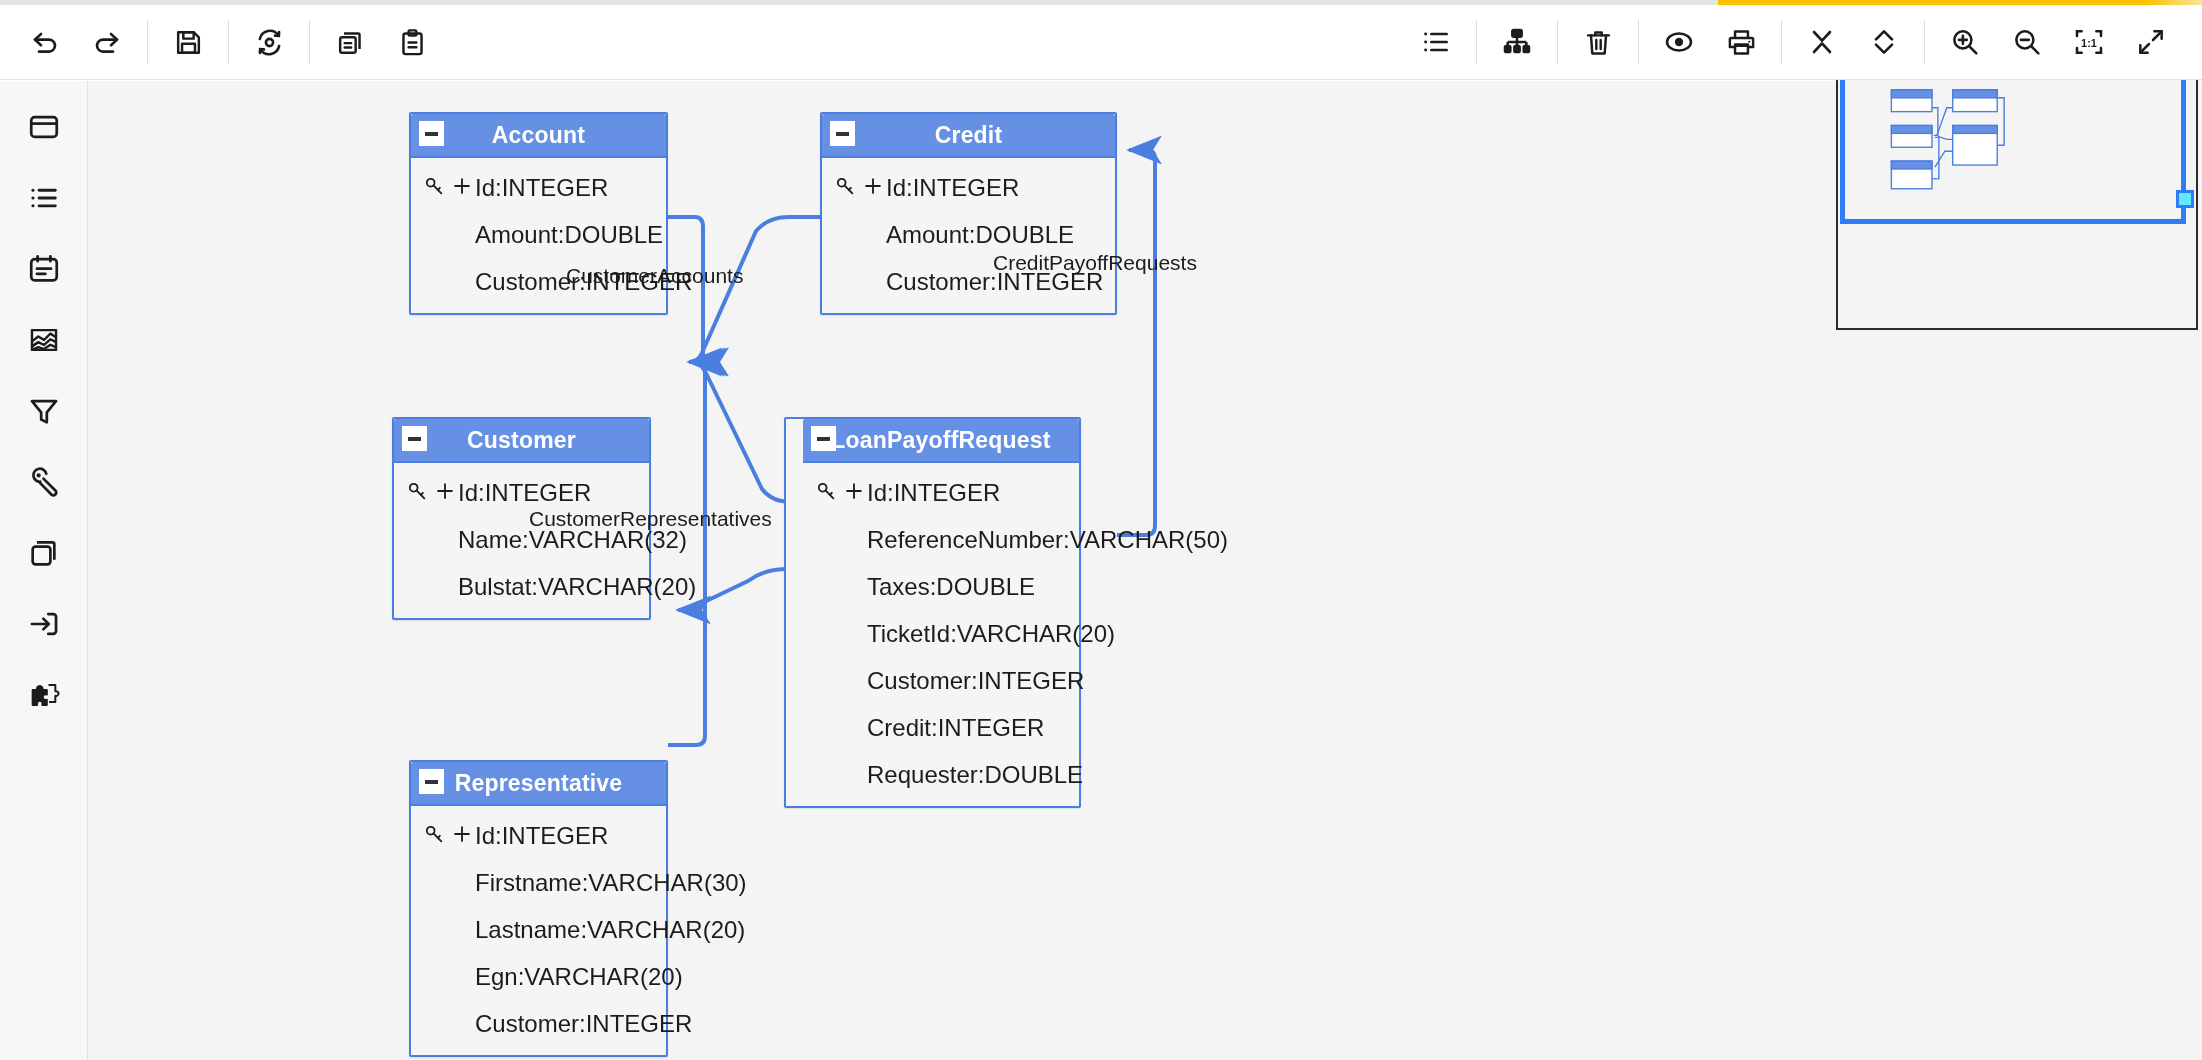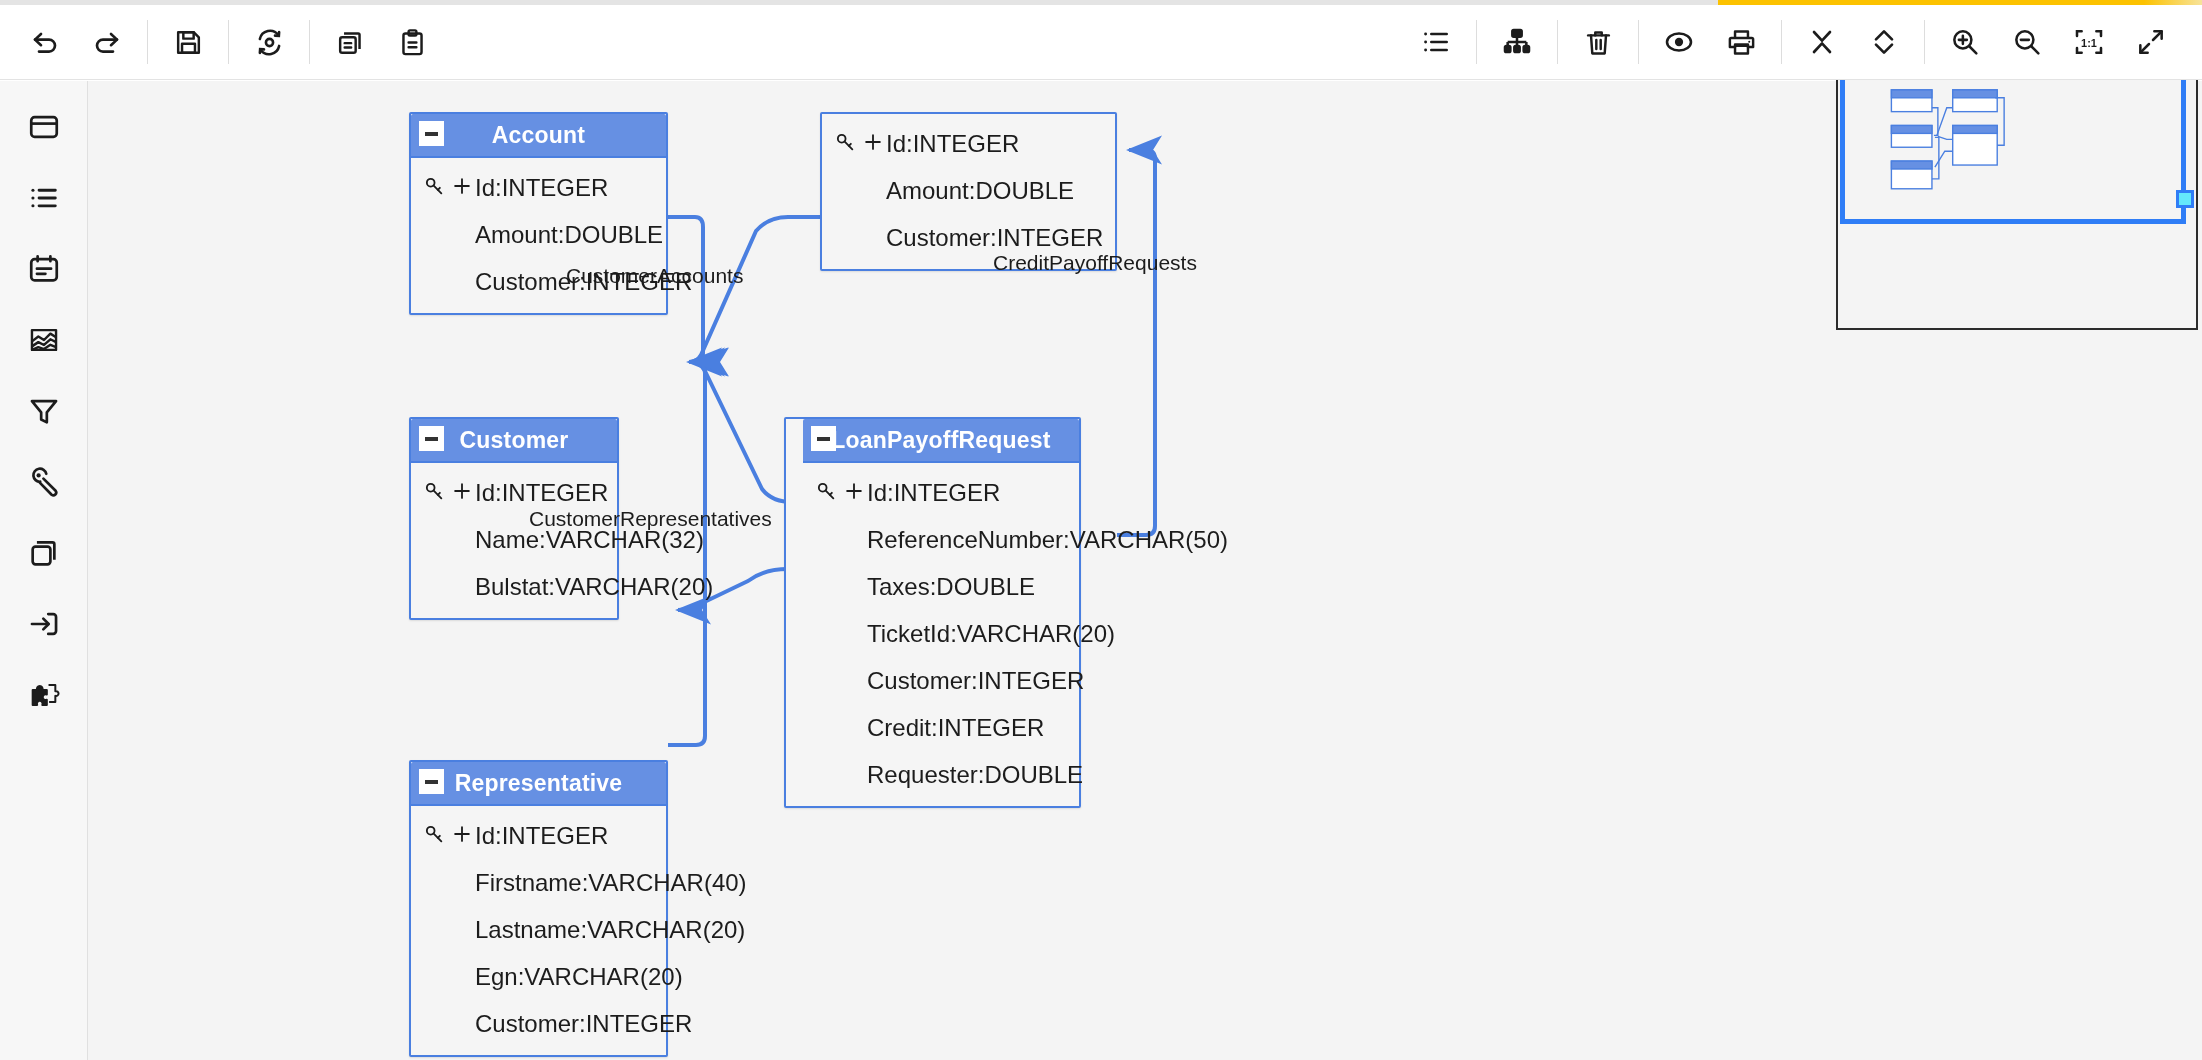--- a/index.html
+++ b/index.html
@@ -415,20 +415,26 @@
               <span class="attr-icons"></span>
               <span class="attr-name">Amount:DOUBLE</span>
             </div>
             <div class="attr-row">
               <span class="attr-icons"></span>
               <span class="attr-name">Customer:INTEGER</span>
             </div>
           </div>
         </div>
         <div class="entity" style="left: 732px; top: 31px; width: 297px;">
+          <div class="entity-header">
+            <div class="collapse-box">
+              <i></i>
+            </div>
+            <span class="entity-title">Credit</span>
+          </div>
           <div class="entity-body">
             <div class="attr-row">
               <span class="attr-icons">
                 <span><svg width="22" height="22" viewBox="0 0 24 24" fill="none" stroke="#1c1c1c" stroke-width="2" stroke-linecap="round">
                     <circle cx="8.4" cy="8.4" r="4.2"></circle>
                     <path d="M11.4 11.4 L20 20"></path>
                     <path d="M16.2 16.2 L18.4 14"></path>
                   </svg></span>
                 <span><svg width="22" height="22" viewBox="0 0 24 24" fill="none" stroke="#1c1c1c" stroke-width="2" stroke-linecap="round">
                     <path d="M12 4.5 V19.5 M4.5 12 H19.5"></path>
@@ -439,21 +445,21 @@
             <div class="attr-row">
               <span class="attr-icons"></span>
               <span class="attr-name">Amount:DOUBLE</span>
             </div>
             <div class="attr-row">
               <span class="attr-icons"></span>
               <span class="attr-name">Customer:INTEGER</span>
             </div>
           </div>
         </div>
-        <div class="entity" style="left: 321px; top: 336px; width: 210px;">
+        <div class="entity" style="left: 304px; top: 336px; width: 259px;">
           <div class="entity-header">
             <div class="collapse-box">
               <i></i>
             </div>
             <span class="entity-title">Customer</span>
           </div>
           <div class="entity-body">
             <div class="attr-row">
               <span class="attr-icons">
                 <span><svg width="22" height="22" viewBox="0 0 24 24" fill="none" stroke="#1c1c1c" stroke-width="2" stroke-linecap="round">
@@ -540,21 +546,21 @@
                     <path d="M16.2 16.2 L18.4 14"></path>
                   </svg></span>
                 <span><svg width="22" height="22" viewBox="0 0 24 24" fill="none" stroke="#1c1c1c" stroke-width="2" stroke-linecap="round">
                     <path d="M12 4.5 V19.5 M4.5 12 H19.5"></path>
                   </svg></span>
               </span>
               <span class="attr-name">Id:INTEGER</span>
             </div>
             <div class="attr-row">
               <span class="attr-icons"></span>
-              <span class="attr-name">Firstname:VARCHAR(40)</span>
+              <span class="attr-name">Firstname:VARCHAR(30)</span>
             </div>
             <div class="attr-row">
               <span class="attr-icons"></span>
               <span class="attr-name">Lastname:VARCHAR(20)</span>
             </div>
             <div class="attr-row">
               <span class="attr-icons"></span>
               <span class="attr-name">Egn:VARCHAR(20)</span>
             </div>
             <div class="attr-row">

